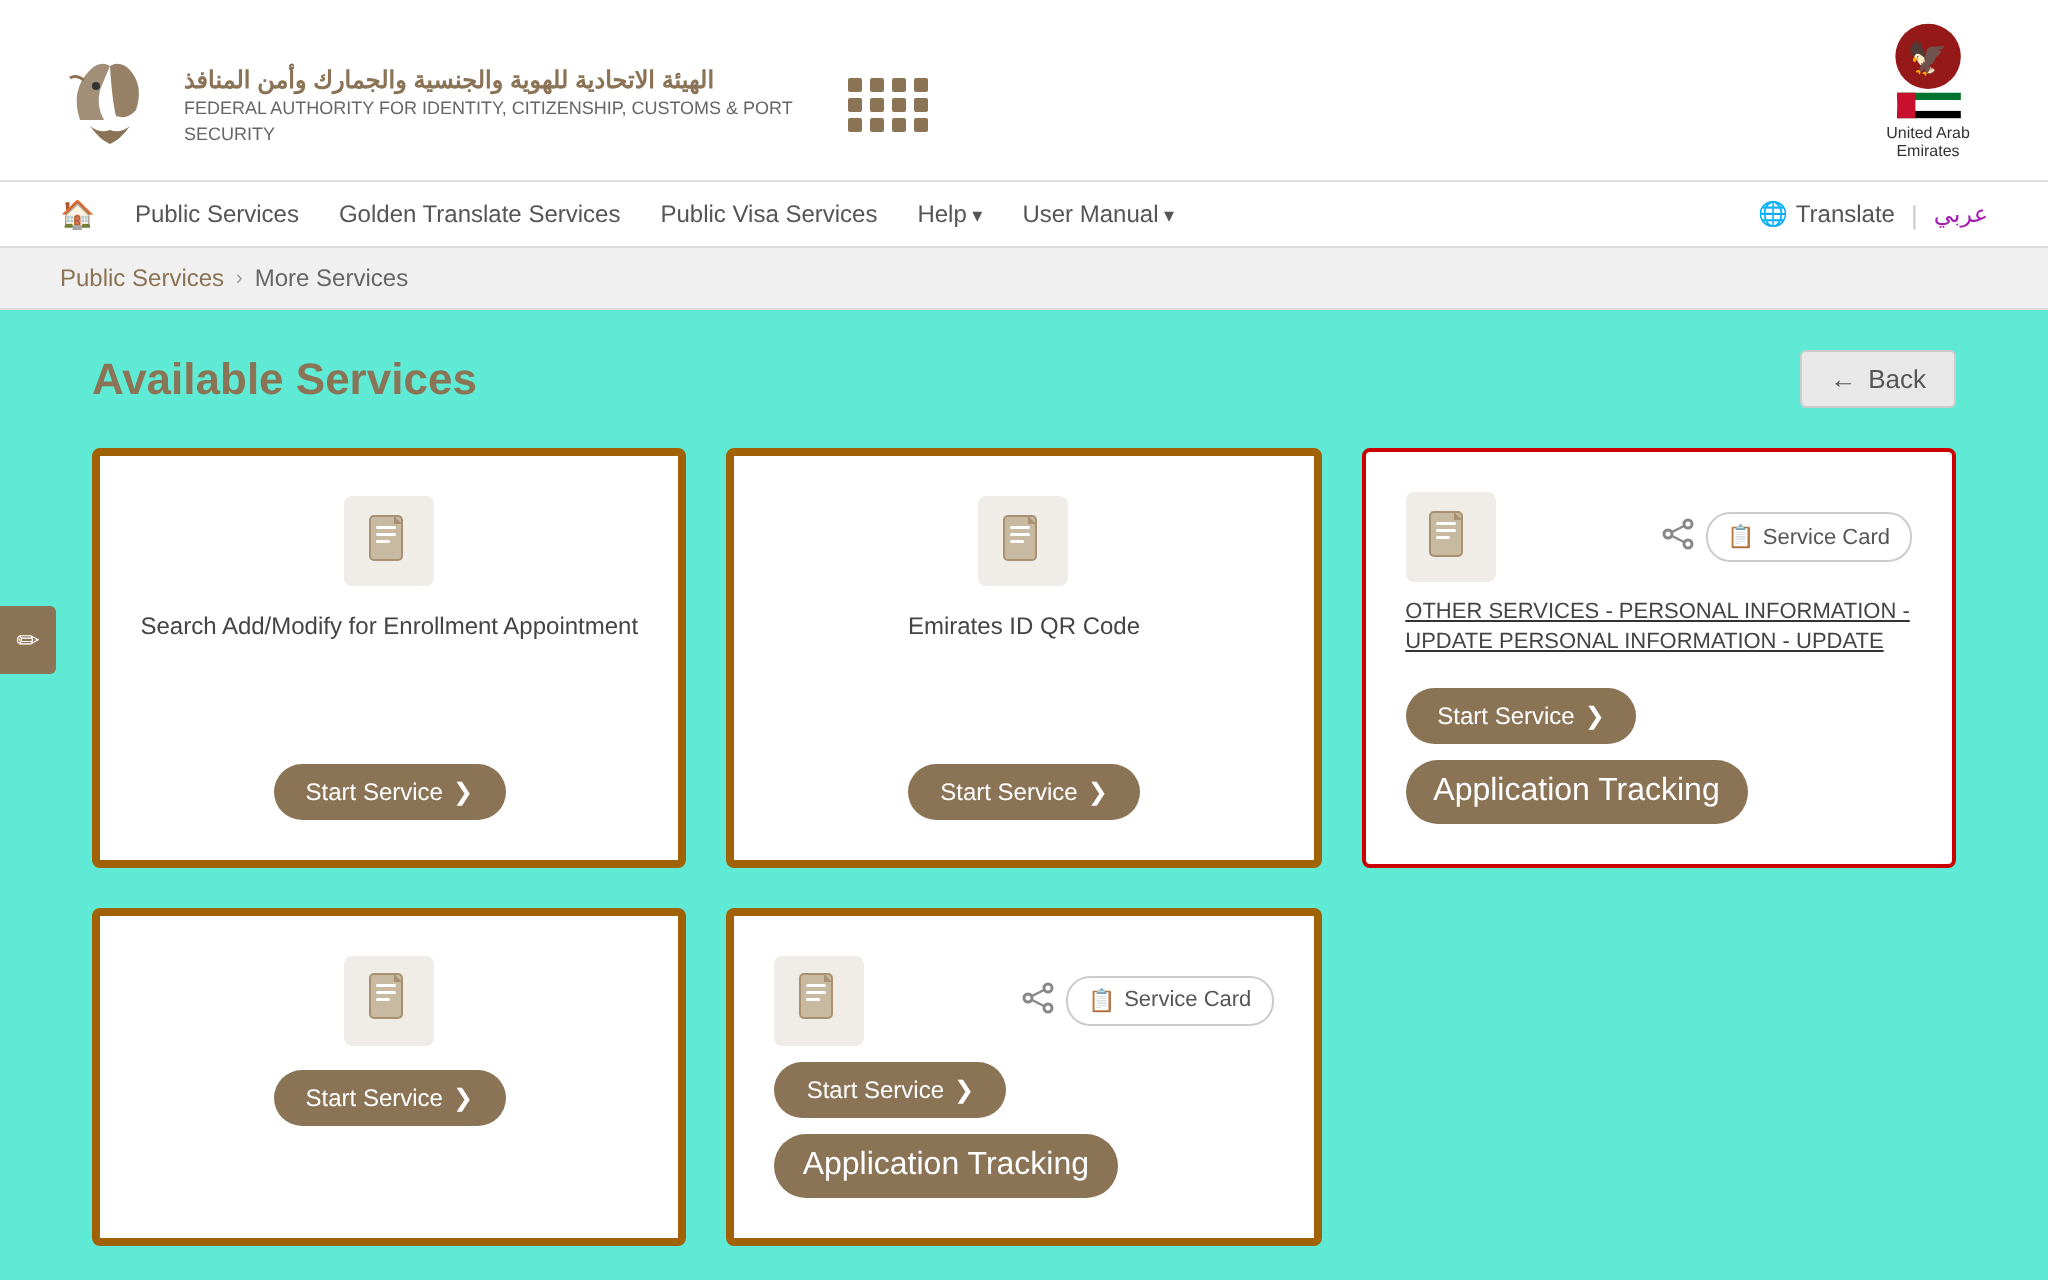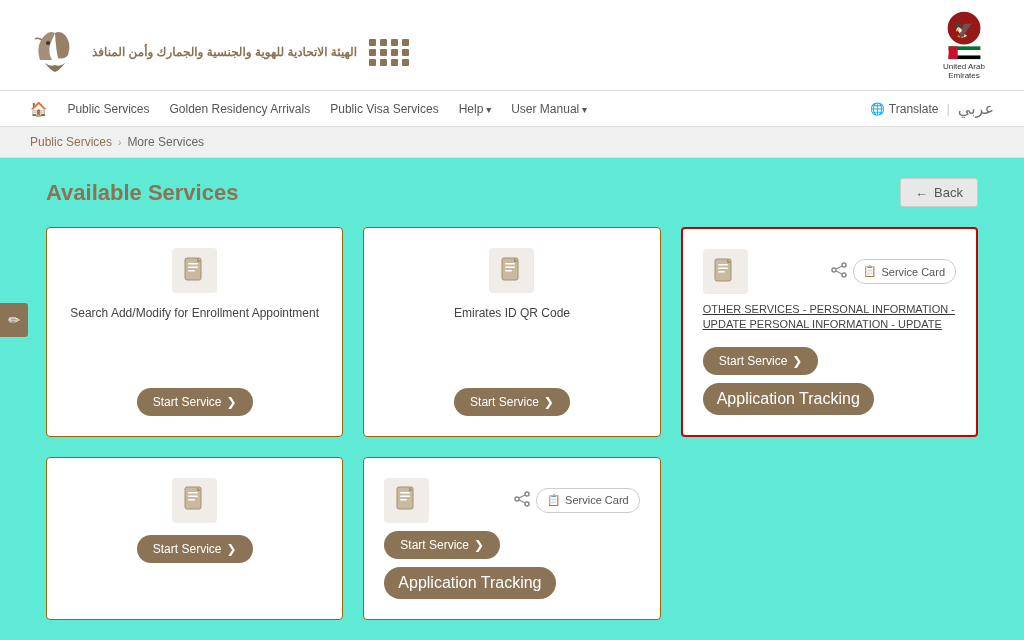--- a/index.html
+++ b/index.html
@@ -16,36 +16,36 @@
     .emblem-text { font-size: 8px; color: #333; margin-top: 2px; text-align: center; }
 
     
     .nav { background: #fff; border-bottom: 1px solid #ddd; padding: 8px 30px; display: flex; align-items: center; gap: 20px; }
     .nav-home-icon { color: #999; font-size: 14px; }
     .nav-item { color: #555; font-size: 12px; cursor: pointer; text-decoration: none; }
     .nav-item.dropdown::after { content: ' ▾'; font-size: 10px; }
     .nav-right { margin-left: auto; display: flex; align-items: center; gap: 8px; }
     .translate-btn { display: flex; align-items: center; gap: 4px; color: #555; font-size: 12px; cursor: pointer; }
     .divider-nav { color: #ccc; }
-    .arabic-link { color: #737373; font-size: 16px; cursor: pointer; }
+    .arabic-link { color: #a21caf; font-size: 12px; cursor: pointer; }
 
     
     .breadcrumb { background: #f0f0f0; padding: 8px 30px; display: flex; align-items: center; gap: 6px; font-size: 12px; color: #666; border-bottom: 1px solid #ddd; }
     .breadcrumb a { color: #8B7355; text-decoration: none; }
     .breadcrumb-sep { color: #999; font-size: 10px; }
 
     
     .main { padding: 20px 46px; background: #5eead4; min-height: 480px; }
     .page-header { display: flex; align-items: center; justify-content: space-between; margin-bottom: 20px; }
     .page-title { color: #8B7355; font-size: 22px; font-weight: bold; }
     .back-btn { display: flex; align-items: center; gap: 6px; background: #e8e8e8; border: 1px solid #ccc; padding: 6px 14px; cursor: pointer; font-size: 13px; color: #555; border-radius: 3px; }
 
     
     .cards-grid { display: grid; grid-template-columns: repeat(3, 1fr); gap: 20px; }
-    .card { background: #fff; border: 1px solid #a16207; border-radius: 4px; padding: 20px; display: flex; flex-direction: column; align-items: center; text-align: center; min-height: 160px; }
+    .card { background: #fff; border: 4px solid #a16207; border-radius: 4px; padding: 20px; display: flex; flex-direction: column; align-items: center; text-align: center; min-height: 160px; }
     .card.highlighted { border: 2px solid #cc0000; }
     .card-icon { width: 45px; height: 45px; background: #f0ede8; border-radius: 4px; display: flex; align-items: center; justify-content: center; margin-bottom: 12px; color: #8B7355; font-size: 20px; }
     .card-title { font-size: 12px; color: #444; margin-bottom: auto; padding-bottom: 14px; line-height: 1.4; }
     .card-actions { display: flex; gap: 8px; flex-wrap: wrap; justify-content: center; }
     .card-body { width: 100%; display: flex; flex-direction: column; align-items: flex-start; text-align: left; flex: 1; text-decoration: underline; }
     .card-body-center { width: 100%; display: flex; flex-direction: column; align-items: center; text-align: center; flex: 1; }
 
     
     .btn-start { background: #8B7355; color: #fff; border: none; padding: 7px 16px; border-radius: 20px; cursor: pointer; font-size: 12px; display: flex; align-items: center; gap: 5px; }
     .btn-tracking { background: #8B7355; color: #fff; border: none; padding: 7px 14px; border-radius: 20px; cursor: pointer; font-size: 16px; }
@@ -76,20 +76,21 @@
       <g fill="#8B7355">
         <path d="M10,35 Q5,20 15,10 Q20,5 25,8 Q22,15 20,20 Q18,28 22,35 Z" opacity="0.8"></path>
         <path d="M25,8 Q30,5 35,10 Q42,18 38,30 Q34,35 28,33 Q26,25 25,8 Z" opacity="0.9"></path>
         <path d="M15,38 Q20,42 25,40 Q30,42 35,38 Q30,45 25,47 Q20,45 15,38 Z"></path>
         <circle cx="18" cy="18" r="2" fill="#333"></circle>
         <path d="M12,15 Q8,12 5,14" stroke="#8B7355" stroke-width="1.5" fill="none"></path>
       </g>
     </svg>
     <div class="logo-text">
       <span class="arabic">الهيئة الاتحادية للهوية والجنسية والجمارك وأمن المنافذ</span>
+      <span class="english">FEDERAL AUTHORITY FOR IDENTITY, CITIZENSHIP, CUSTOMS &amp; PORT SECURITY</span>
     </div>
 
     <div class="dots-grid">
       <div class="dot"></div>
         <div class="dot"></div>
         <div class="dot"></div>
         <div class="dot"></div>
       <div class="dot"></div>
         <div class="dot"></div>
         <div class="dot"></div>
@@ -111,21 +112,21 @@
         <rect x="10" y="40" width="10" height="14" fill="#c8102e"></rect>
       </svg>
       <div class="emblem-text">United Arab Emirates</div>
     </div>
   </div>
 </div>
 
 <div class="nav">
   <span class="nav-home-icon">🏠</span>
   <a class="nav-item">Public Services</a>
-  <a class="nav-item">Golden Residency Arrivals</a>
+  <a class="nav-item">Golden Translate Services</a>
   <a class="nav-item">Public Visa Services</a>
   <a class="nav-item dropdown">Help</a>
   <a class="nav-item dropdown">User Manual</a>
   <div class="nav-right">
     <div class="translate-btn">
       <span>🌐</span>
       <span>Translate</span>
     </div>
     <span class="divider-nav">|</span>
     <a class="arabic-link">عربي</a>

